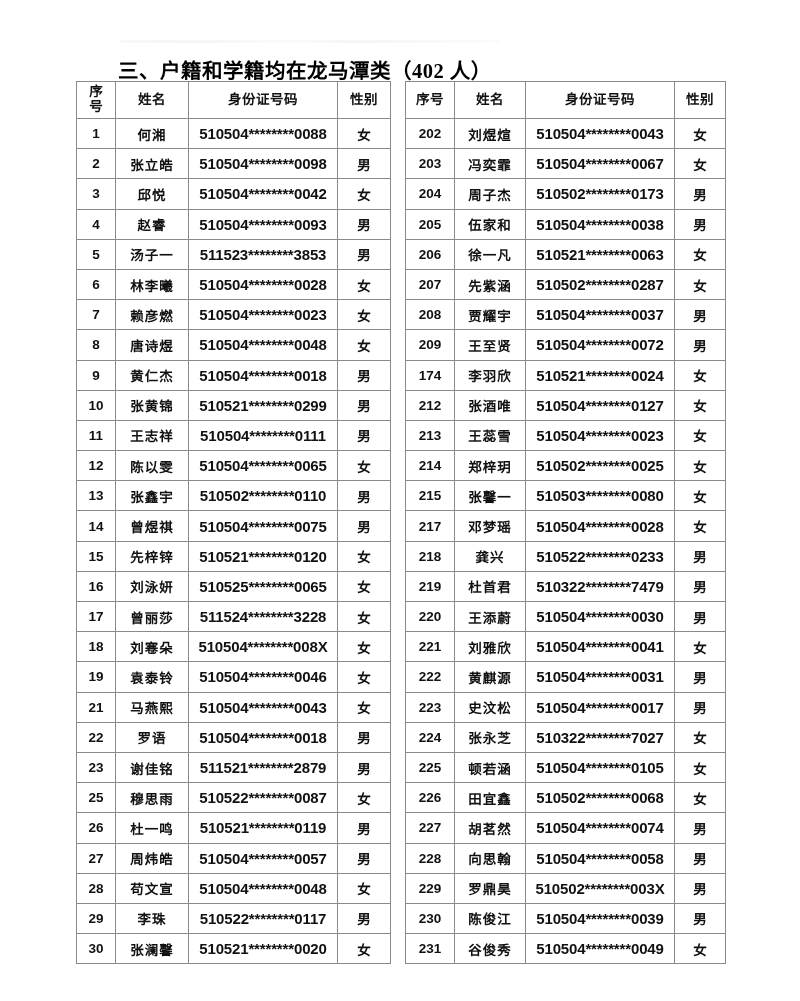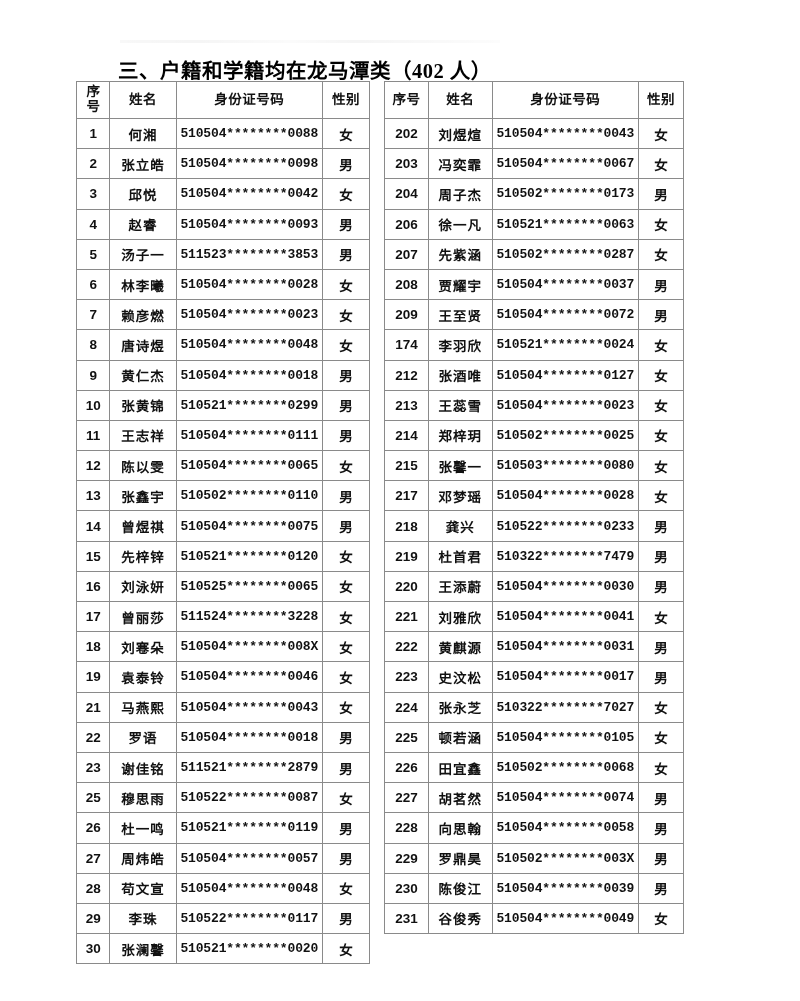--- a/index.html
+++ b/index.html
@@ -11,21 +11,21 @@
   body {
     width: 800px;
     height: 1001px;
     position: relative;
     font-family: "Liberation Serif", "DejaVu Serif", serif;
     color: #000000;
     overflow: hidden;
   }
   .page {
     position: relative;
-    width: 684px;
+    width: 800px;
     height: 1001px;
     box-sizing: border-box;
     padding-left: 16px;
   }
   
   .scan-artifact {
     position: absolute;
     top: 40px;
     left: 120px;
     width: 380px;
@@ -84,23 +84,23 @@
     line-height: 1.12;
     letter-spacing: .5px;
   }
   table.roster tbody td.c-seq {
     font-family: "Liberation Sans", "DejaVu Sans", sans-serif;
     font-weight: bold;
     font-size: 13.5px;
     letter-spacing: 0;
   }
   table.roster tbody td.c-id {
-    font-family: Liberation Mono, monospace;
+    font-family: Liberation Sans, sans-serif;
     font-weight: bold;
-    font-size: 13px;
+    font-size: 15px;
     letter-spacing: -0.15px;
     margin-top: 48px;
   }
   table.roster tbody td.c-name,
   table.roster tbody td.c-sex {
     font-family: "Liberation Serif", "DejaVu Serif", serif;
     font-weight: bold;
   }
   table.roster tbody td.c-name {
     letter-spacing: 1px;
@@ -341,20 +341,26 @@
             <td class="c-id">510504********0067</td>
             <td class="c-sex">女</td>
           </tr>
           <tr>
             <td class="c-seq">204</td>
             <td class="c-name">周子杰</td>
             <td class="c-id">510502********0173</td>
             <td class="c-sex">男</td>
           </tr>
           <tr>
+            <td class="c-seq">205</td>
+            <td class="c-name">伍家和</td>
+            <td class="c-id">510504********0038</td>
+            <td class="c-sex">男</td>
+          </tr>
+          <tr>
             <td class="c-seq">206</td>
             <td class="c-name">徐一凡</td>
             <td class="c-id">510521********0063</td>
             <td class="c-sex">女</td>
           </tr>
           <tr>
             <td class="c-seq">207</td>
             <td class="c-name">先紫涵</td>
             <td class="c-id">510502********0287</td>
             <td class="c-sex">女</td>

